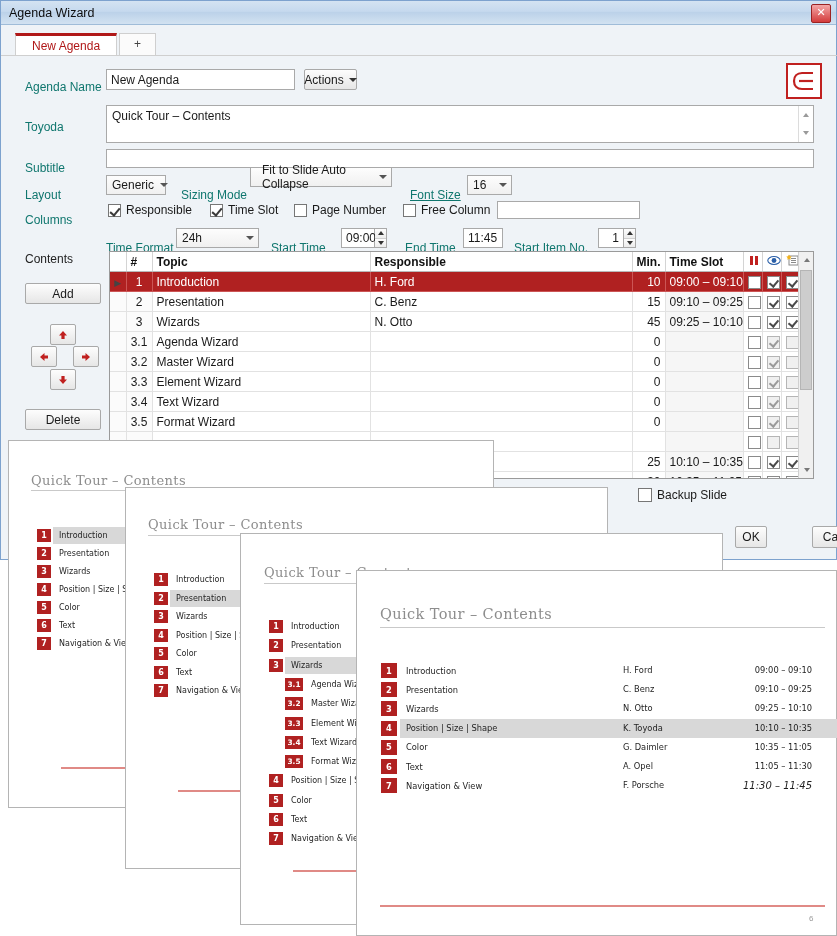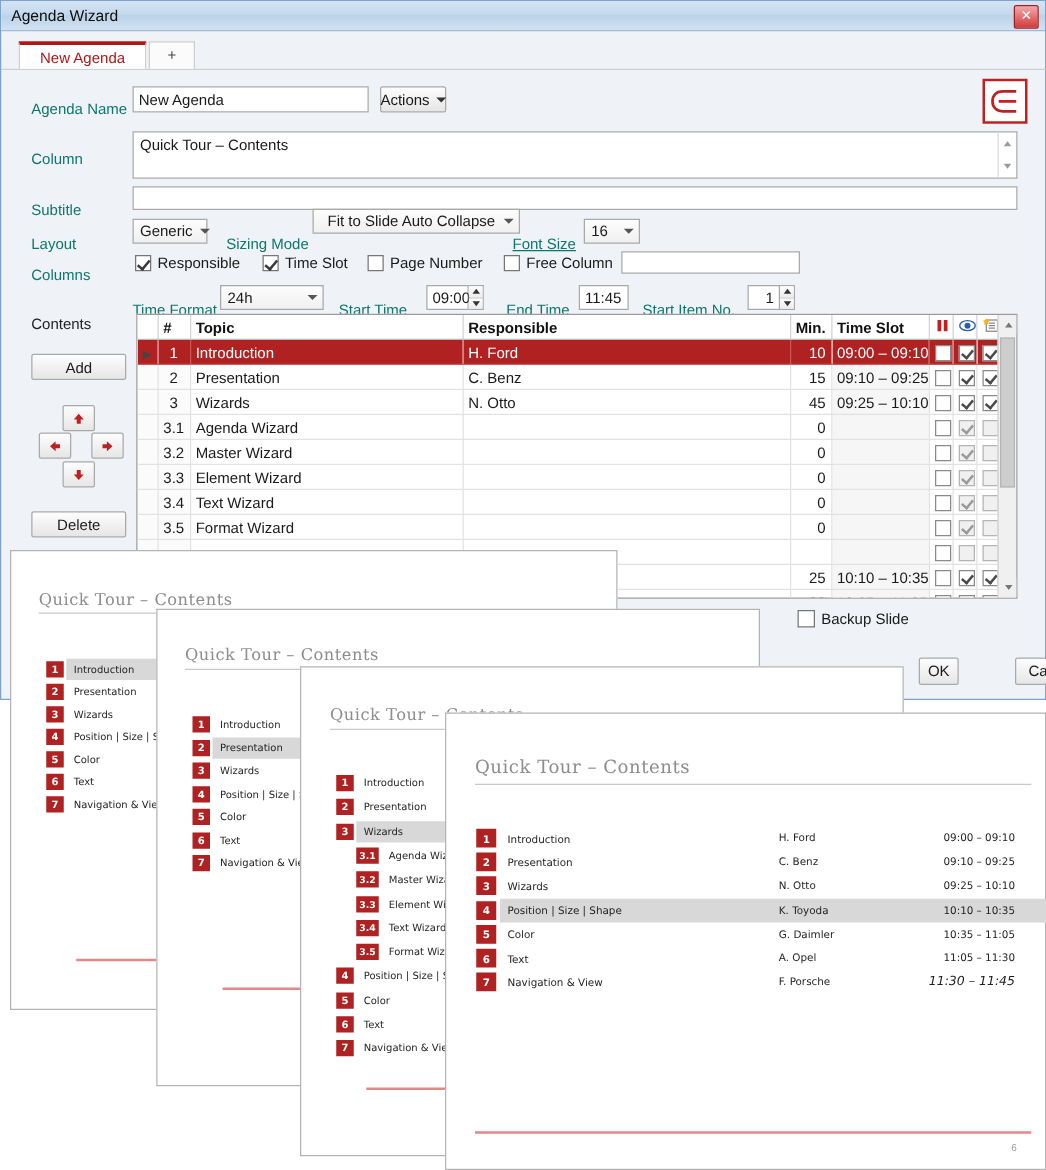--- a/index.html
+++ b/index.html
@@ -197,21 +197,21 @@
   <div class="row" style="left:24px;top:70px;">
     <span class="lbl">Agenda Name</span>
   </div>
   <input class="tb" id="agenda-name-input" style="position: absolute; left: 105px; top: 68px; width: 189px; height: 21px;" value="New Agenda">
   <div class="btn" style="position:absolute;left:303px;top:68px;width:53px;height:21px;gap:5px;">
     <span>Actions</span>
     <span style="border-left:4px solid transparent;border-right:4px solid transparent;border-top:4px solid #333;"></span>
   </div>
 
   <div class="row" style="left:24px;top:110px;">
-    <span class="lbl">Column</span>
+    <span class="lbl">Toyoda</span>
   </div>
   <div id="title-box">
     <div id="title-val">Quick Tour – Contents</div>
     <div id="title-scroll">
       <div>
           <span class="ar-up" style="border-bottom-color:#9a9a9a;"></span>
         </div>
       <div>
           <span class="ar-dn" style="border-top-color:#9a9a9a;"></span>
         </div>
@@ -224,21 +224,21 @@
   <input class="tb" id="subtitle-input" style="position: absolute; left: 105px; top: 148px; width: 708px; height: 19px;" value="">
 
   <div class="row" style="left:24px;top:178px;">
     <span class="lbl">Layout</span>
   </div>
   <div class="combo" style="position:absolute;left:105px;top:174px;width:60px;">
     <span>Generic</span>
     <span class="caret"></span>
   </div>
   <span class="lbl" style="position:absolute;left:180px;top:178px;">Sizing Mode</span>
-  <div class="combo" style="position:absolute;left:249px;top:166px;width:166px;padding-left:11px;">
+  <div class="combo" style="position:absolute;left:249px;top:166px;width:142px;padding-left:11px;">
     <span>Fit to Slide Auto Collapse</span>
     <span class="caret"></span>
   </div>
   <span class="lbl" style="position:absolute;left:409px;top:178px;text-decoration:underline;">Font Size</span>
   <div class="combo" style="position:absolute;left:466px;top:174px;width:45px;">
     <span>16</span>
     <span class="caret"></span>
   </div>
 
   <span class="lbl" style="position:absolute;left:24px;top:203px;">Columns</span>

